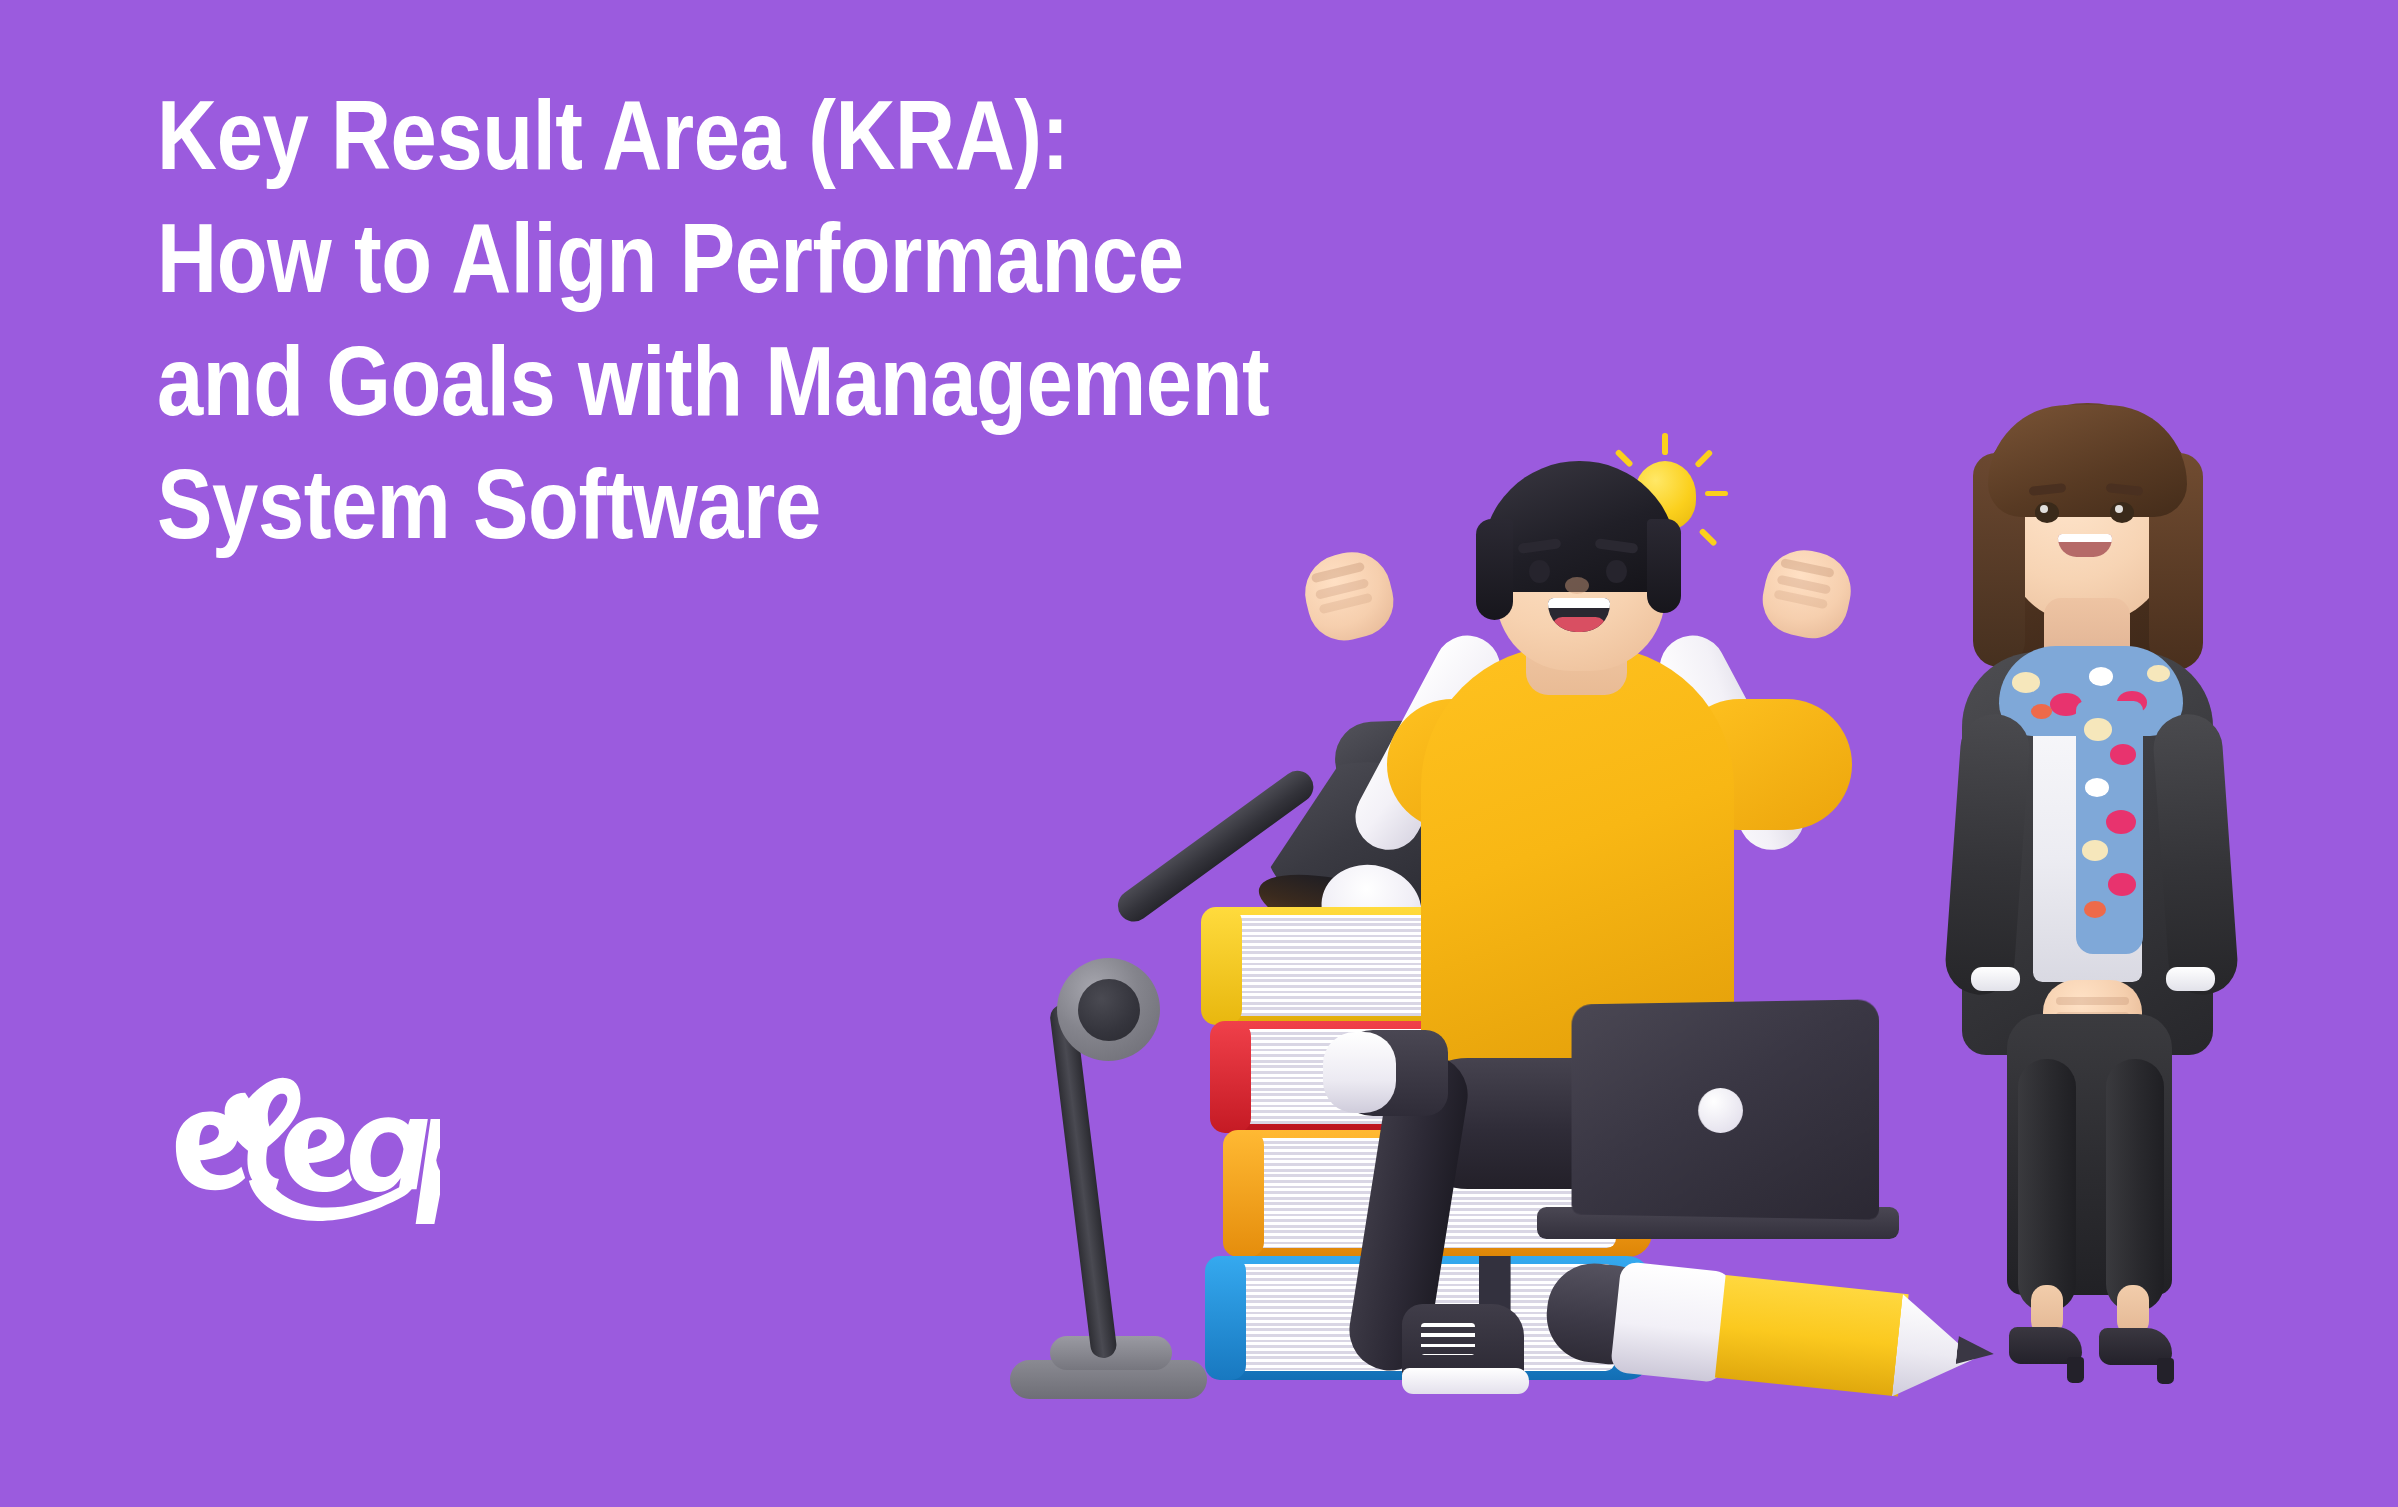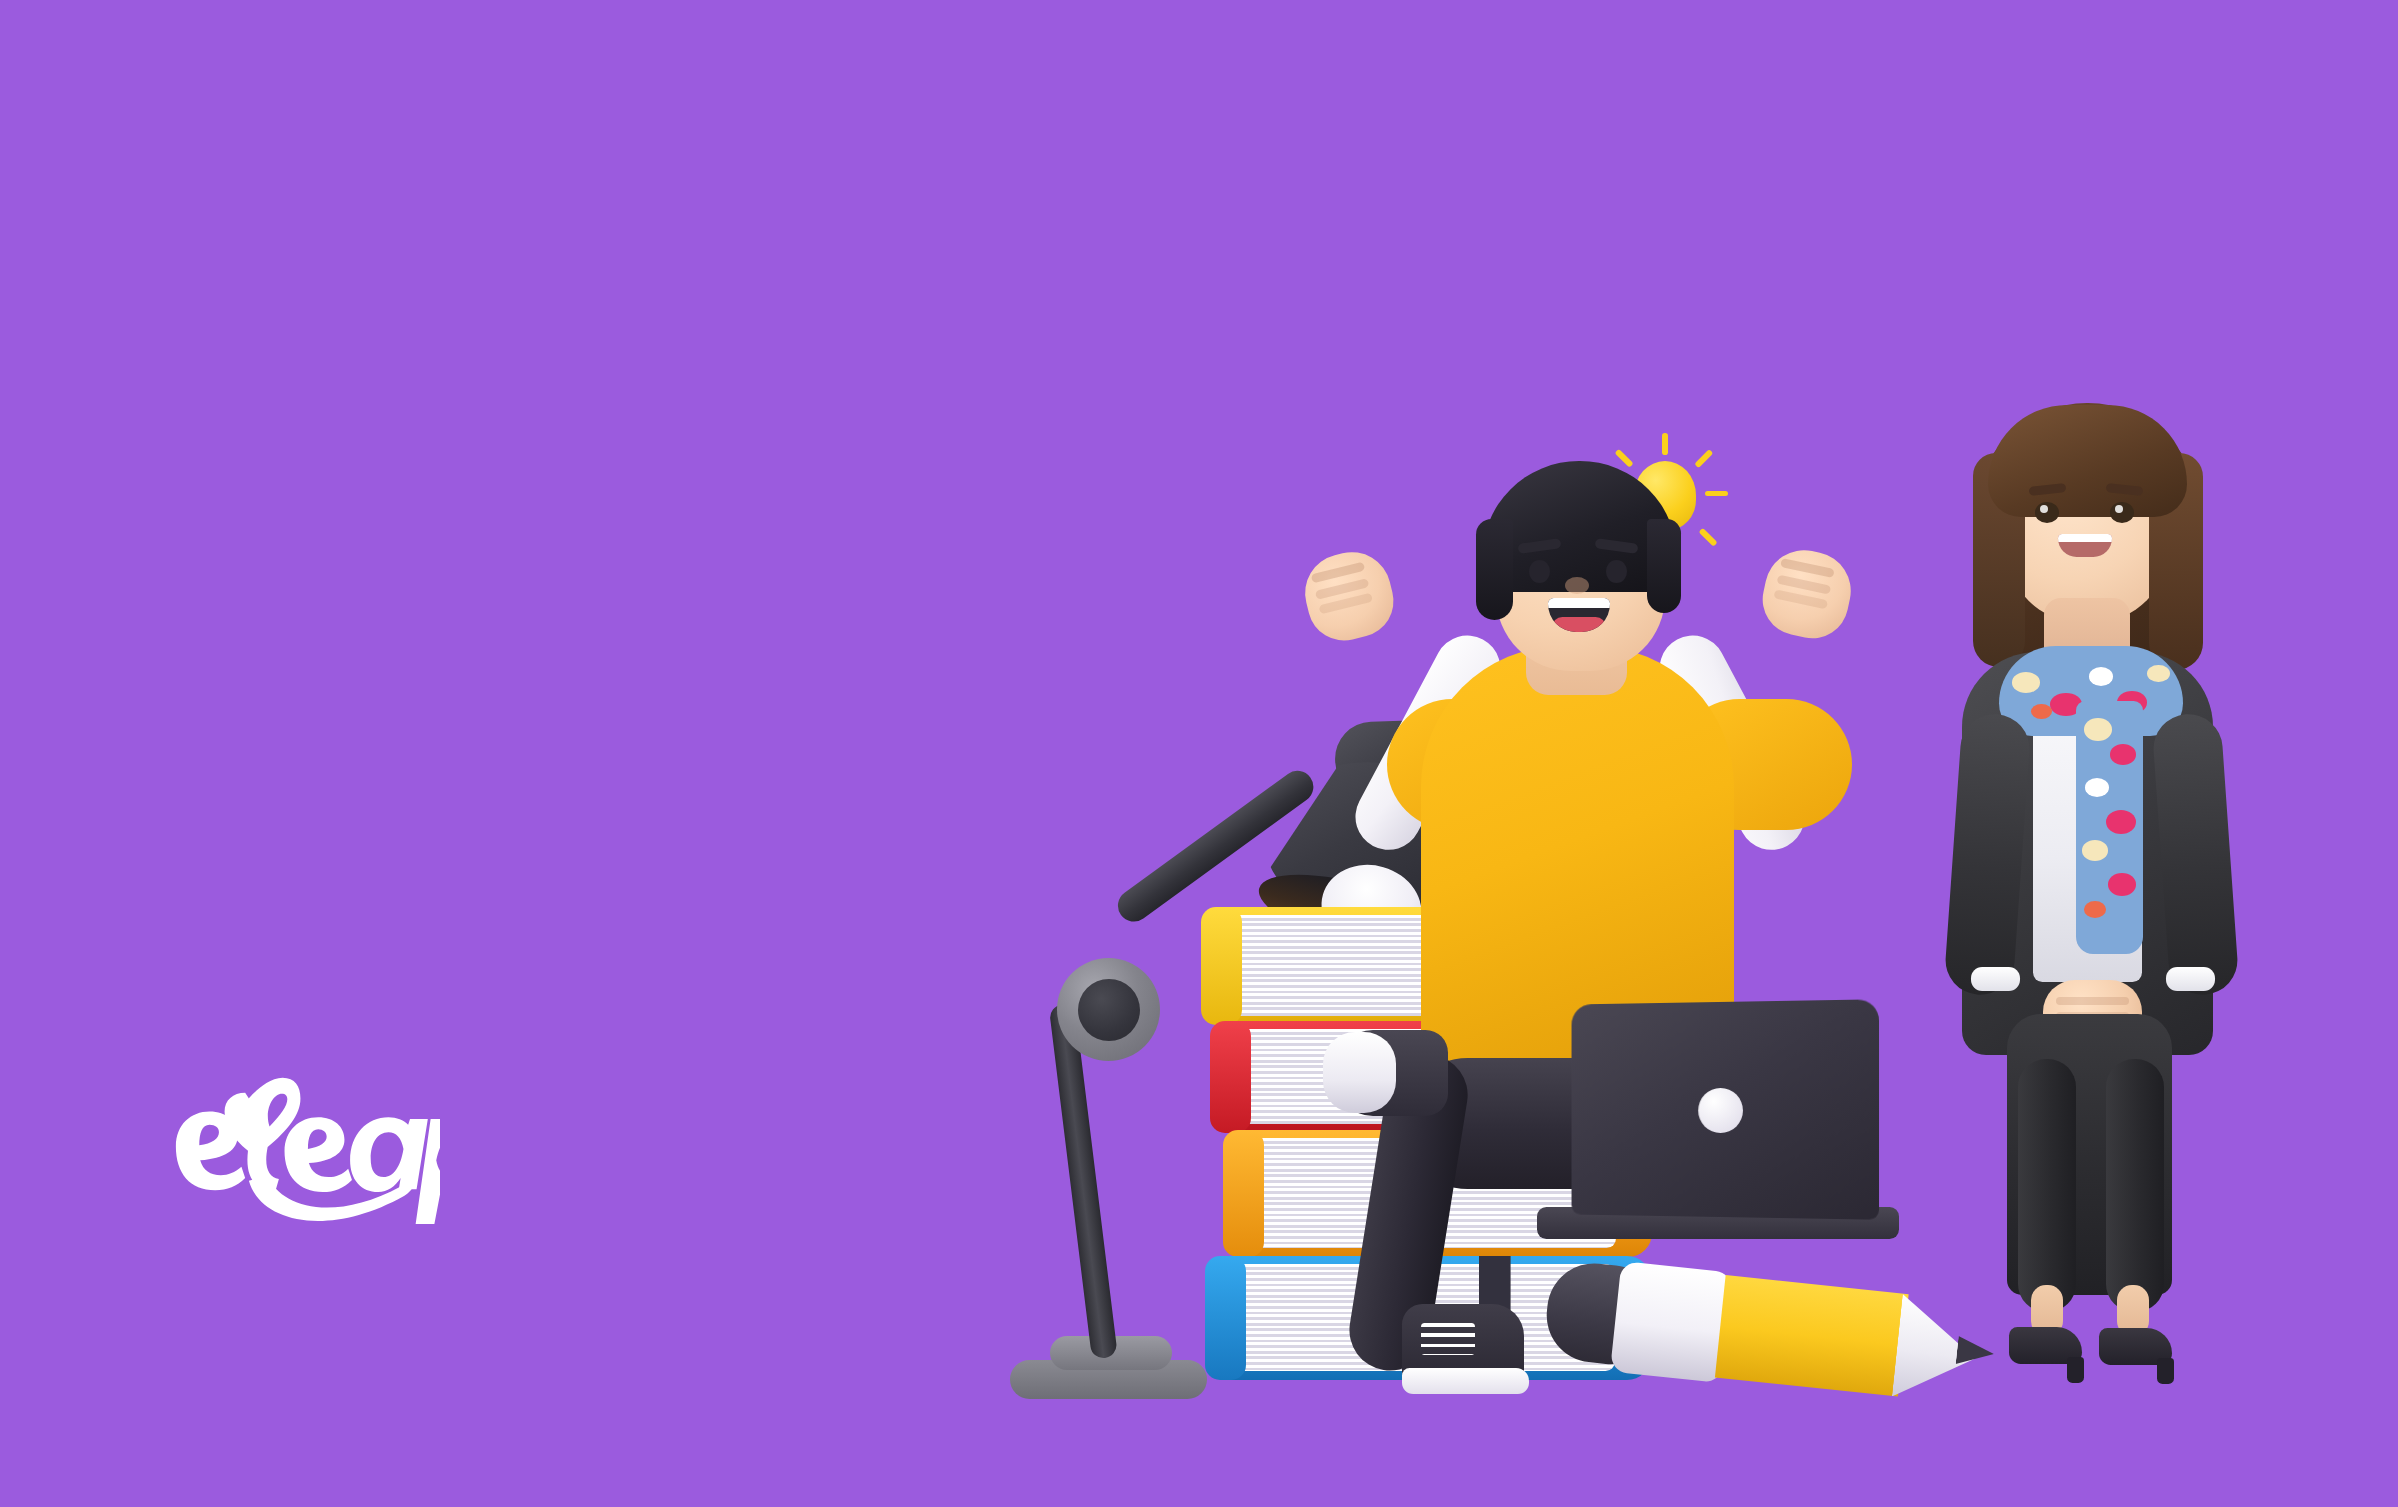--- a/index.html
+++ b/index.html
@@ -386,20 +386,26 @@
   .w-heel{
     position:absolute;width:17px;height:26px;border-radius:3.7px 3.7px 5.6px 5.6px;
     background:#23212a;
   }
 </style>
 </head>
 <body>
 
 <div class="stage" style="background: rgb(155, 91, 222);">
 
+  <div class="title-block">
+    <div class="title-line">Key Result Area (KRA):</div>
+    <div class="title-line">How to Align Performance</div>
+    <div class="title-line">and Goals with Management</div>
+    <div class="title-line">System Software</div>
+  </div>
 
   <div class="logo">
     <svg viewBox="0 0 300 180" width="281" height="169" aria-hidden="true">
       <g fill="#ffffff">
 
         <path d="M18 95 C18 72 34 58 54 58 C72 58 84 69 84 84 C84 99 70 108 44 110 C47 121 55 126 66 126 C74 126 81 123 88 117 L92 129 C83 138 73 142 60 142 C33 142 18 124 18 95 Z M43 94 C57 92 64 87 64 80 C64 75 60 72 54 72 C46 72 43 81 43 94 Z"></path>
 
         <path d="M96 44 C96 44 114 22 132 22 C145 22 151 31 151 44 C151 62 137 78 116 96 C112 116 116 128 128 130 L124 144 C100 141 92 126 95 100 C78 86 70 72 70 58 C70 46 79 38 92 38 Z M118 74 C130 62 137 52 137 45 C137 41 135 39 131 39 C122 39 112 56 118 74 Z"></path>
 
         <path d="M134 100 C134 78 150 64 170 64 C187 64 198 74 198 88 C198 102 185 111 160 113 C163 123 170 128 181 128 C189 128 196 125 202 119 L206 131 C197 140 187 144 175 144 C149 144 134 127 134 100 Z M159 98 C172 96 179 91 179 85 C179 80 175 77 170 77 C162 77 159 86 159 98 Z"></path>

